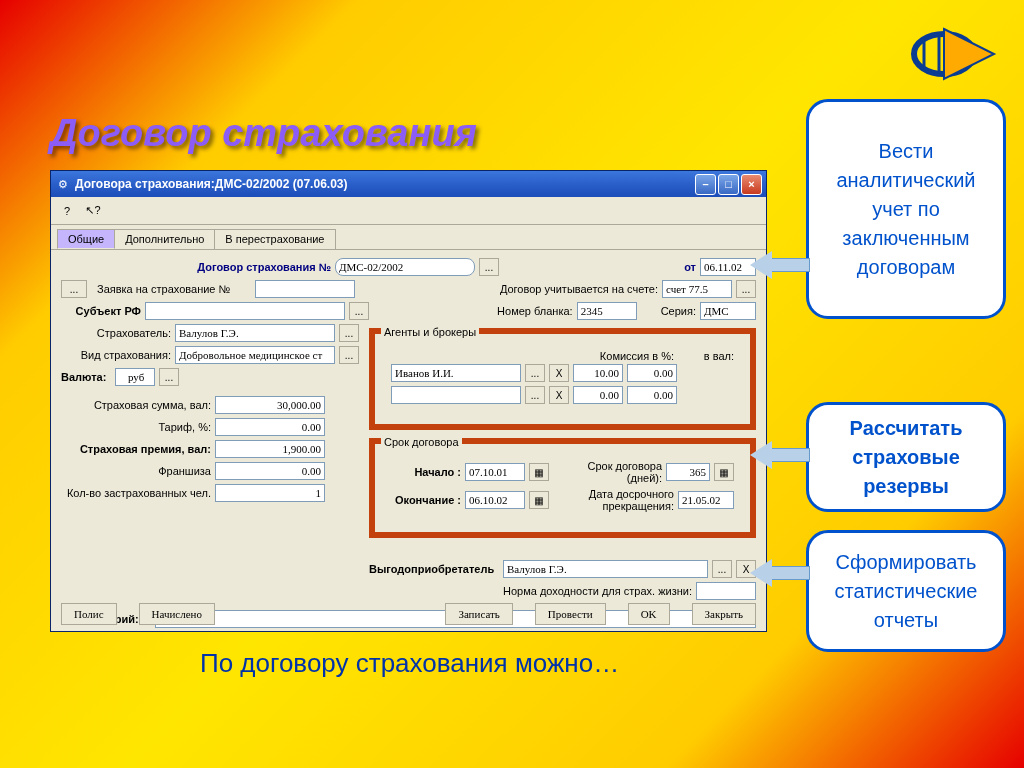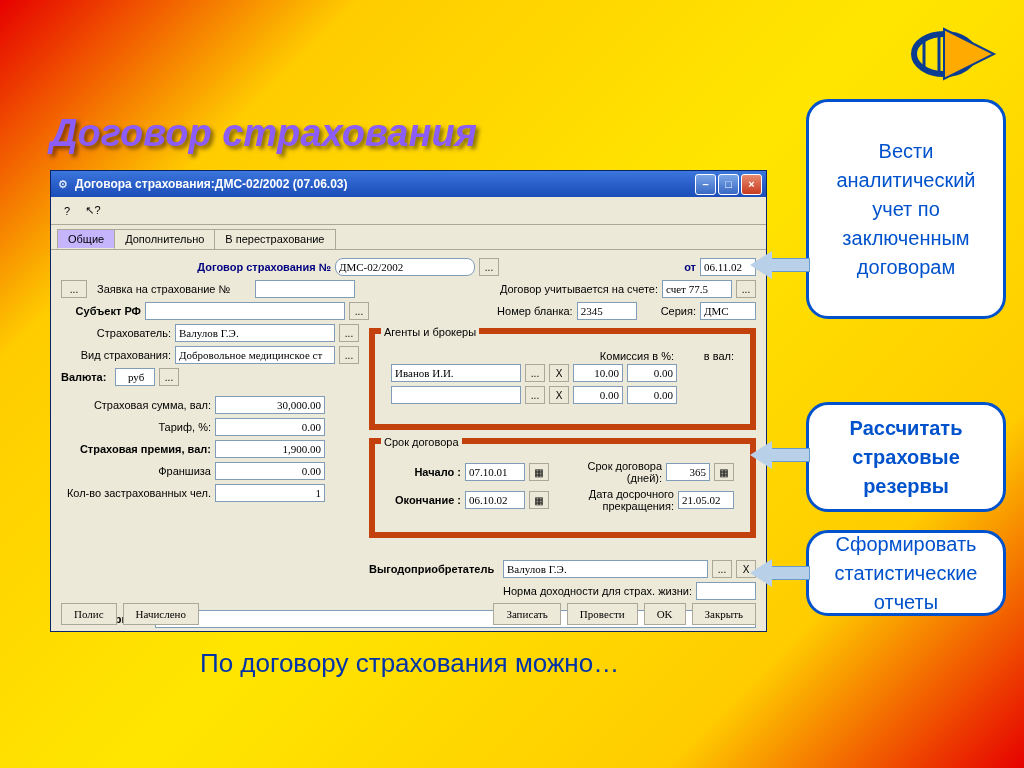--- a/index.html
+++ b/index.html
@@ -32,21 +32,21 @@
   border-radius: 22px;
   padding: 14px 10px;
   color: #0052cc;
   font-size: 20px;
   text-align: center;
   line-height: 1.45;
   z-index: 3;
 }
 .callout-1 { top: 99px; height: 220px; display:flex; align-items:center; justify-content:center;}
 .callout-2 { top: 402px; height: 110px; display:flex; align-items:center; justify-content:center;font-weight:bold;}
-.callout-3 { top: 530px; height: 86px; display:flex; align-items:center; justify-content:center;}
+.callout-3 { top: 530px; height: 122px; display:flex; align-items:center; justify-content:center;}
 
 .arrow {
   position: absolute;
   width: 0; height: 0;
   z-index: 4;
 }
 .arrow-body {
   position:absolute; background:#b8d0e8; border:1px solid #6699cc; height:14px;
 }
 .arrow-head {
@@ -142,21 +142,21 @@
 }
 .fieldset {
   border: 6px solid #c2410c; padding: 16px; position: relative; margin-top:4px;
 }
 .fieldset .legend {
   position: absolute; top: -8px; left: 6px;
   background: #ece9d8; padding: 0 3px; font-size: 11px;
 }
 .bottom-btns {
   position:absolute; bottom:6px; left:10px; right:10px;
-  display:flex; gap:6px;
+  display:flex; gap:22px;
 }
 .btn {
   height: 22px; padding: 0 12px;
   background: #ece9d8; border: 1px solid #aca899;
   font-size: 11px; font-family: Tahoma;
   cursor:pointer;
 }
 .spacer { flex: 1; }
 .num { text-align: right; }
 </style>

